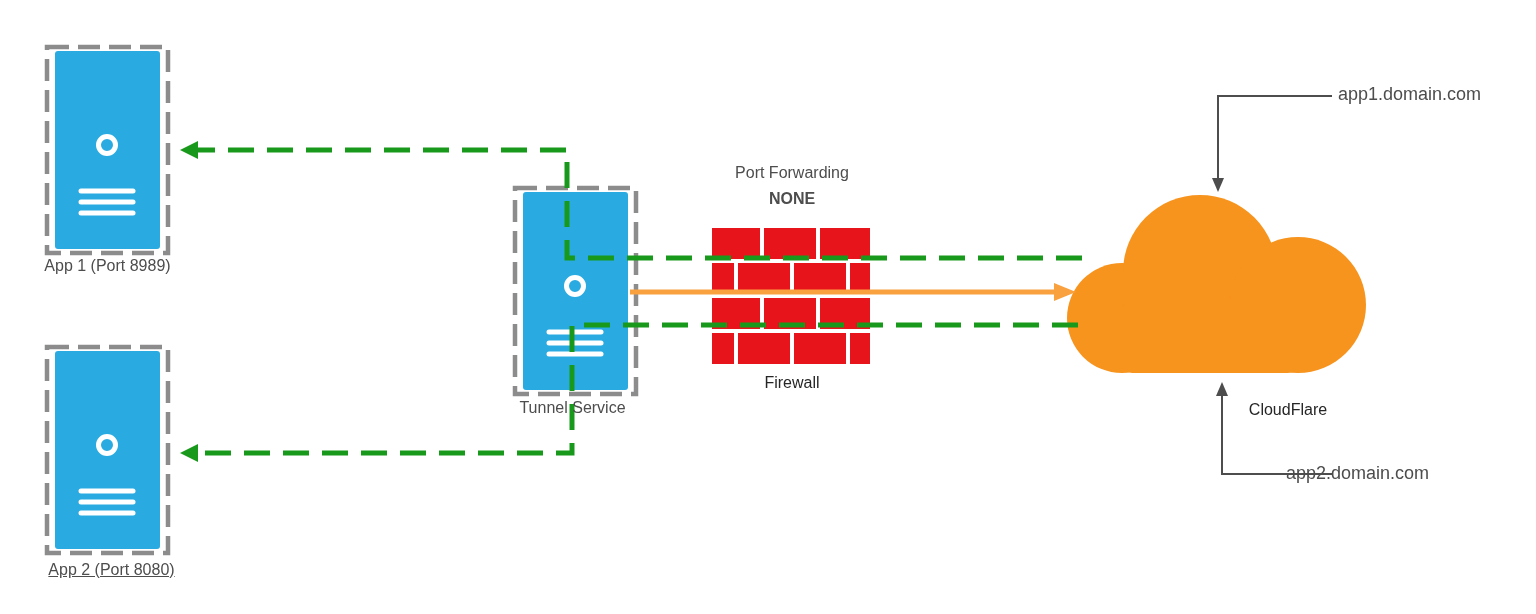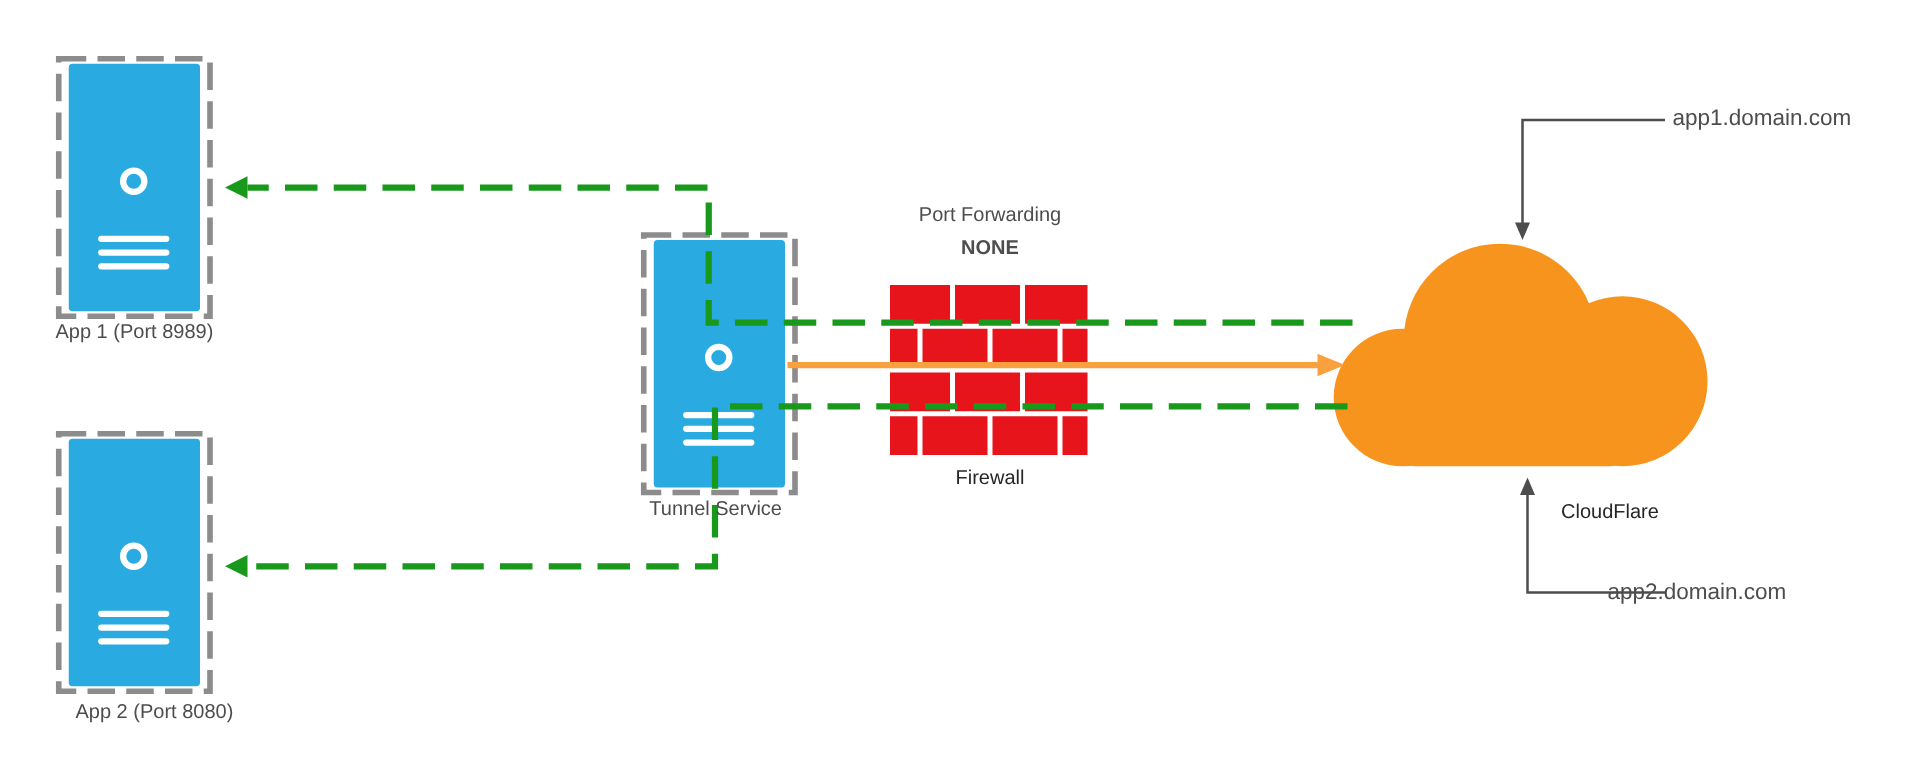--- a/index.html
+++ b/index.html
@@ -115,21 +115,21 @@
     </g>
 
     <g>
       <path class="gray-line" d="M 1332 474 H 1222 V 394"></path>
       <polygon class="gray-head" points="1222,382 1216,396 1228,396"></polygon>
     </g>
   </svg>
 
   <div class="label center" style="left:0px;top:256px;width:215px;">App 1 (Port 8989)</div>
 
-  <div class="label center" style="left:16px;top:560px;width:215px;">App 2 (Port 8080)</div>
+  <div class="label center" style="left:4px;top:560px;width:215px;text-decoration:underline;">App 2 (Port 8080)</div>
 
   <div class="label center" style="left:495px;top:398px;width:155px;">Tunnel Service</div>
 
   <div class="label center" style="left:702px;top:163px;width:180px;">Port Forwarding</div>
 
   <div class="label center bold" style="left:702px;top:189px;width:180px;">NONE</div>
 
   <div class="label center small" style="left:702px;top:373px;width:180px;">Firewall</div>
 
   <div class="label center small" style="left:1238px;top:400px;width:100px;">CloudFlare</div>

